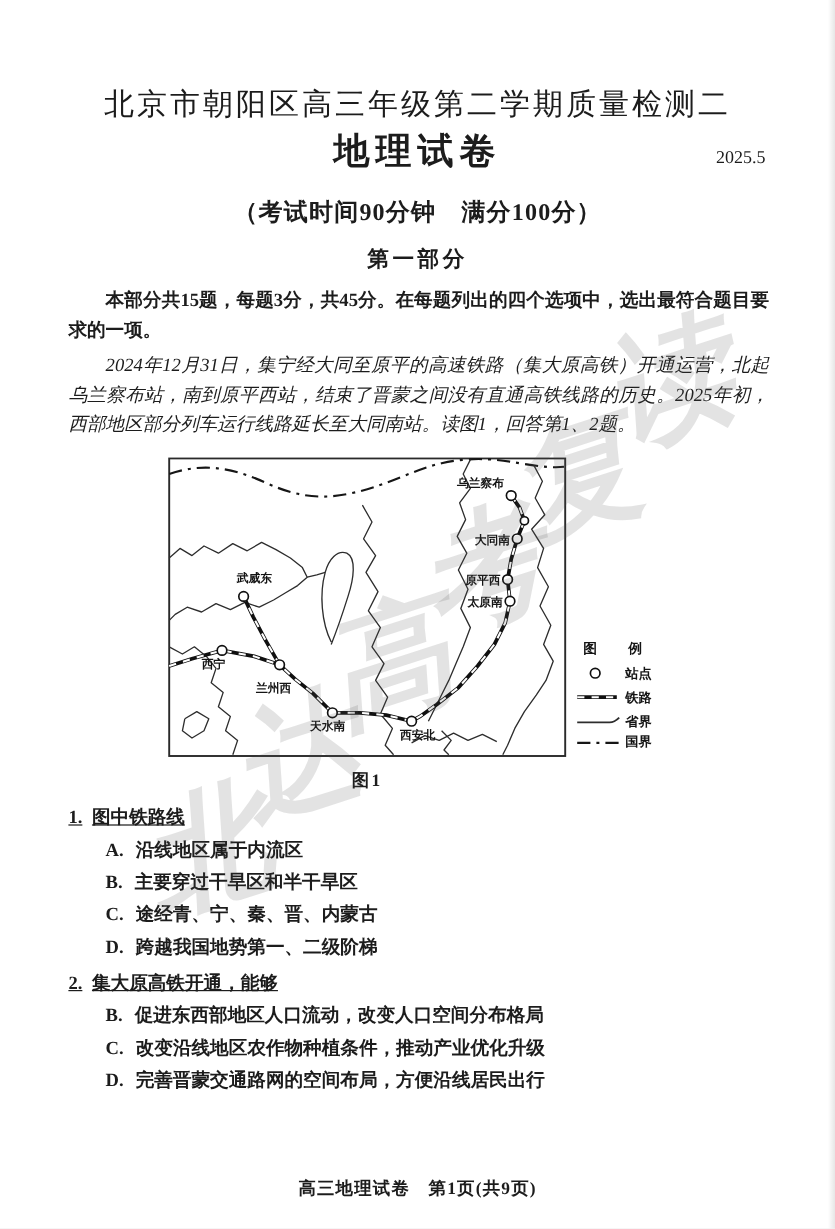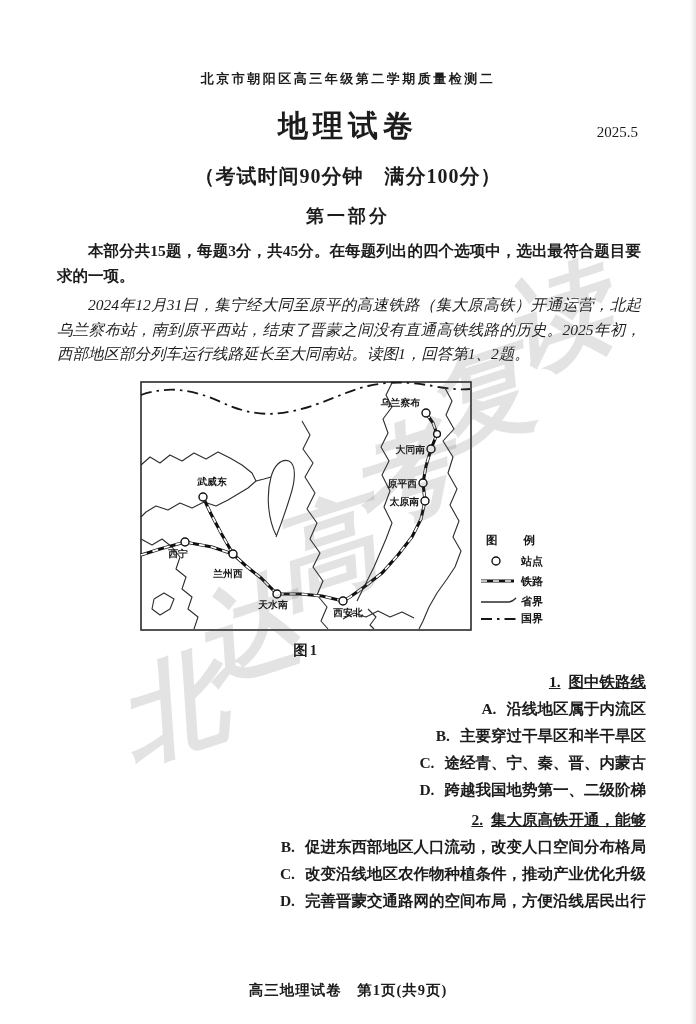--- a/index.html
+++ b/index.html
@@ -6,27 +6,27 @@
   html, body { background: #e8e8e8; }
   .page {
     position: relative;
     width: 696px;
     height: 1024px;
     background: #ffffff;
     overflow: hidden;
     font-family: "Liberation Serif", "DejaVu Serif", serif;
     color: #1c1c1c;
   }
-  .abs { position: absolute; text-align: right; }
+  .abs { position: absolute; }
   .center { left: 0; right: 0; text-align: center; }
 
   .header-line {
     top: 70px;
-    font-size: 13px;
-    font-weight: bold;
+    font-size: 25px;
+    font-weight: normal;
     letter-spacing: 2.5px;
     text-align: center;
   }
   .page-title {
     top: 106px;
     font-size: 30px;
     font-weight: bold;
     letter-spacing: 5px;
   }
   .exam-date {

